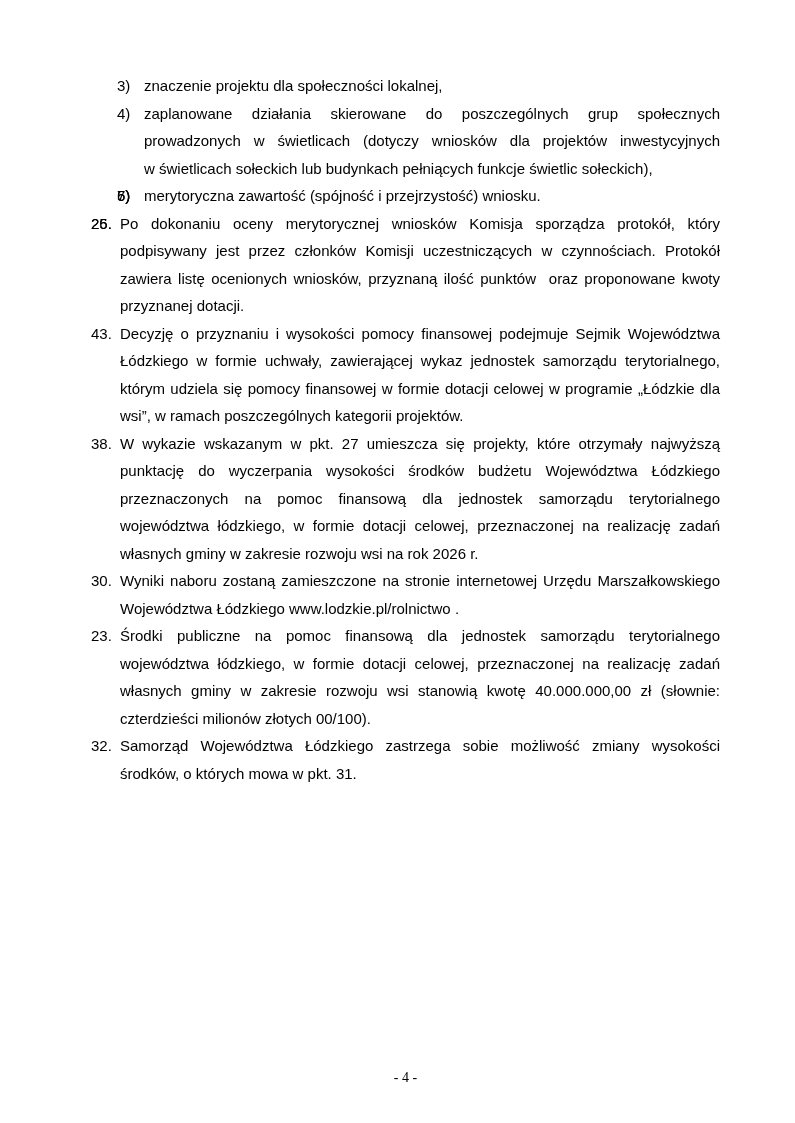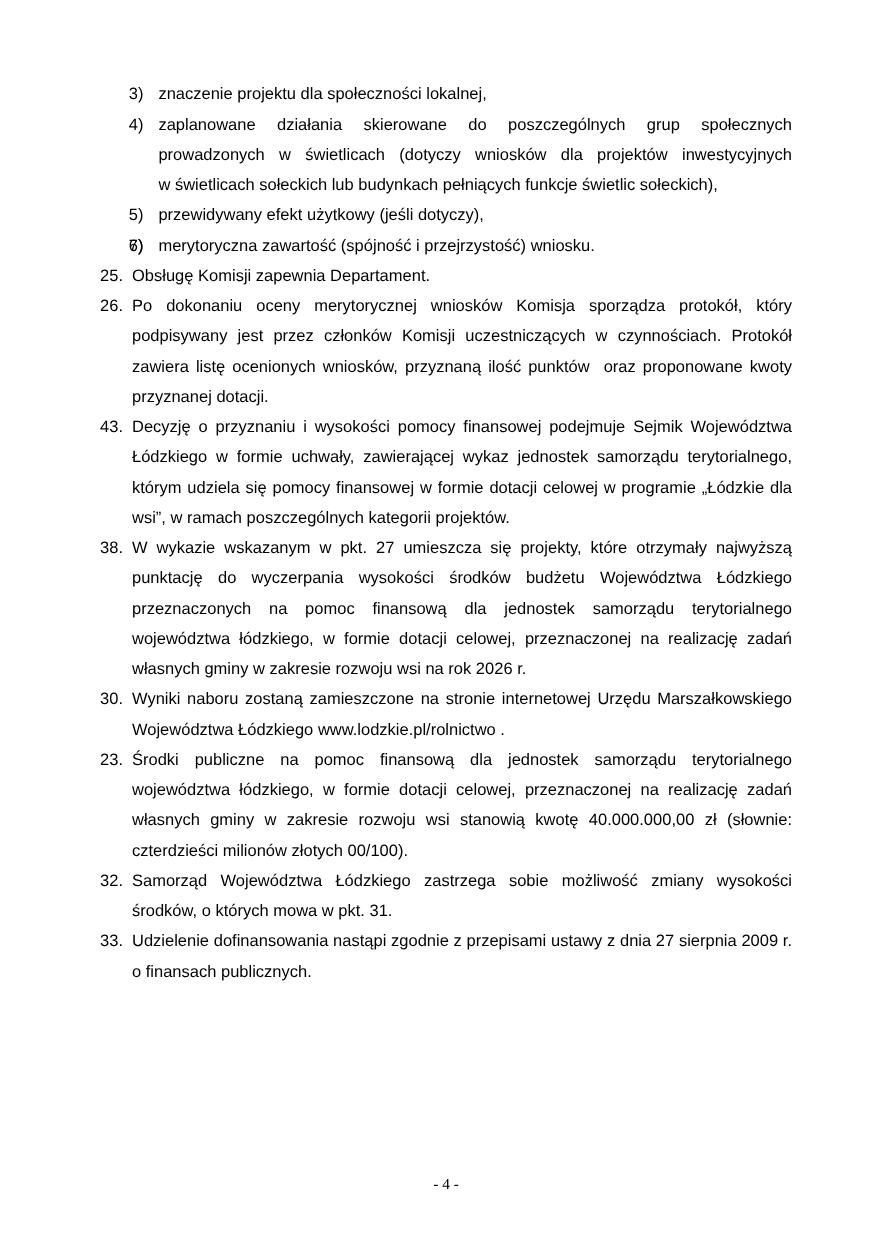--- a/index.html
+++ b/index.html
@@ -59,33 +59,31 @@
   <div class="item sub">
     <span class="marker">3)</span>
     <span class="text">znaczenie projektu dla społeczności lokalnej,</span>
   </div>
   <div class="item sub">
     <span class="marker">4)</span>
     <span class="text">zaplanowane działania skierowane do poszczególnych grup społecznych prowadzonych w&nbsp;świetlicach (dotyczy wniosków dla projektów inwestycyjnych w&nbsp;świetlicach sołeckich lub budynkach pełniących funkcje świetlic sołeckich),</span>
   </div>
   <div class="item sub">
     <span class="marker">5)</span>
-    <span class="text">przewidywany efekt użytkowy (jeśli dotyczy),</span>
   </div>
   <div class="item sub">
     <span class="marker">6)</span>
   </div>
   <div class="item sub">
     <span class="marker">7)</span>
     <span class="text">merytoryczna zawartość (spójność i&nbsp;przejrzystość) wniosku.</span>
   </div>
 
   <div class="item">
     <span class="marker">25.</span>
-    <span class="text">Obsługę Komisji zapewnia Departament.</span>
   </div>
   <div class="item">
     <span class="marker">26.</span>
     <span class="text">Po dokonaniu oceny merytorycznej wniosków Komisja sporządza protokół, który podpisywany jest przez członków Komisji uczestniczących w&nbsp;czynnościach. Protokół zawiera listę ocenionych wniosków, przyznaną ilość punktów&nbsp; oraz proponowane kwoty przyznanej dotacji.</span>
   </div>
   <div class="item">
     <span class="marker">43.</span>
     <span class="text">Decyzję o&nbsp;przyznaniu i&nbsp;wysokości pomocy finansowej podejmuje Sejmik Województwa Łódzkiego w&nbsp;formie uchwały, zawierającej wykaz jednostek samorządu terytorialnego, którym udziela się pomocy finansowej w&nbsp;formie dotacji celowej w&nbsp;programie „Łódzkie dla wsi”, w&nbsp;ramach poszczególnych kategorii projektów.</span>
   </div>
   <div class="item">
@@ -97,20 +95,16 @@
     <span class="text">Wyniki naboru zostaną zamieszczone na&nbsp;stronie internetowej Urzędu Marszałkowskiego Województwa Łódzkiego www.lodzkie.pl/rolnictwo .</span>
   </div>
   <div class="item">
     <span class="marker">23.</span>
     <span class="text">Środki publiczne na pomoc finansową dla jednostek samorządu terytorialnego województwa łódzkiego, w formie dotacji celowej, przeznaczonej na&nbsp;realizację zadań własnych gminy w&nbsp;zakresie rozwoju wsi stanowią kwotę 40.000.000,00 zł (słownie: czterdzieści milionów złotych 00/100).</span>
   </div>
   <div class="item">
     <span class="marker">32.</span>
     <span class="text">Samorząd Województwa Łódzkiego zastrzega sobie możliwość zmiany wysokości środków, o&nbsp;których mowa w&nbsp;pkt. 31.</span>
   </div>
-  <div class="item">
-    <span class="marker">33.</span>
-    <span class="text">Udzielenie dofinansowania nastąpi zgodnie z&nbsp;przepisami ustawy z&nbsp;dnia 27 sierpnia 2009 r. o&nbsp;finansach publicznych.</span>
-  </div>
 
 </div>
 
 <div class="footer">- 4 -</div>
 
 </body></html>

